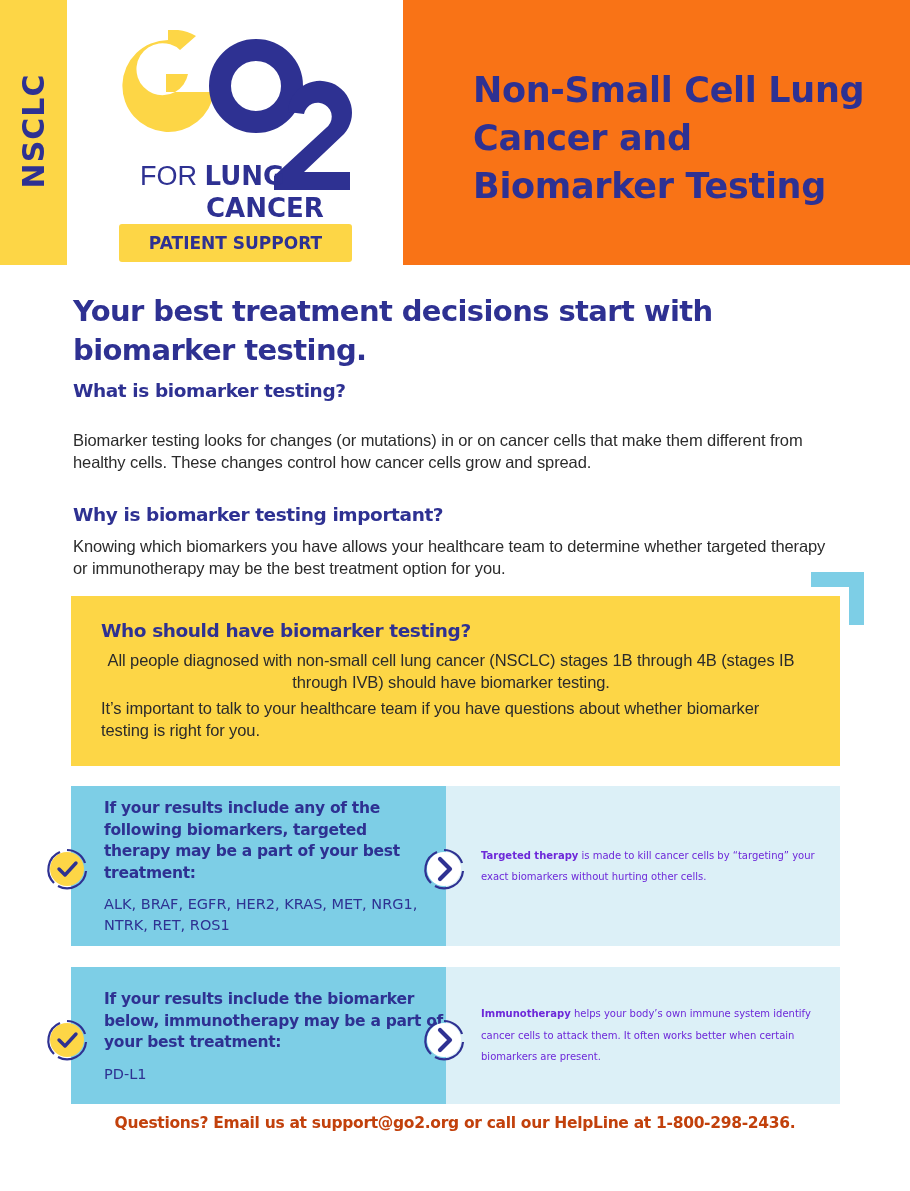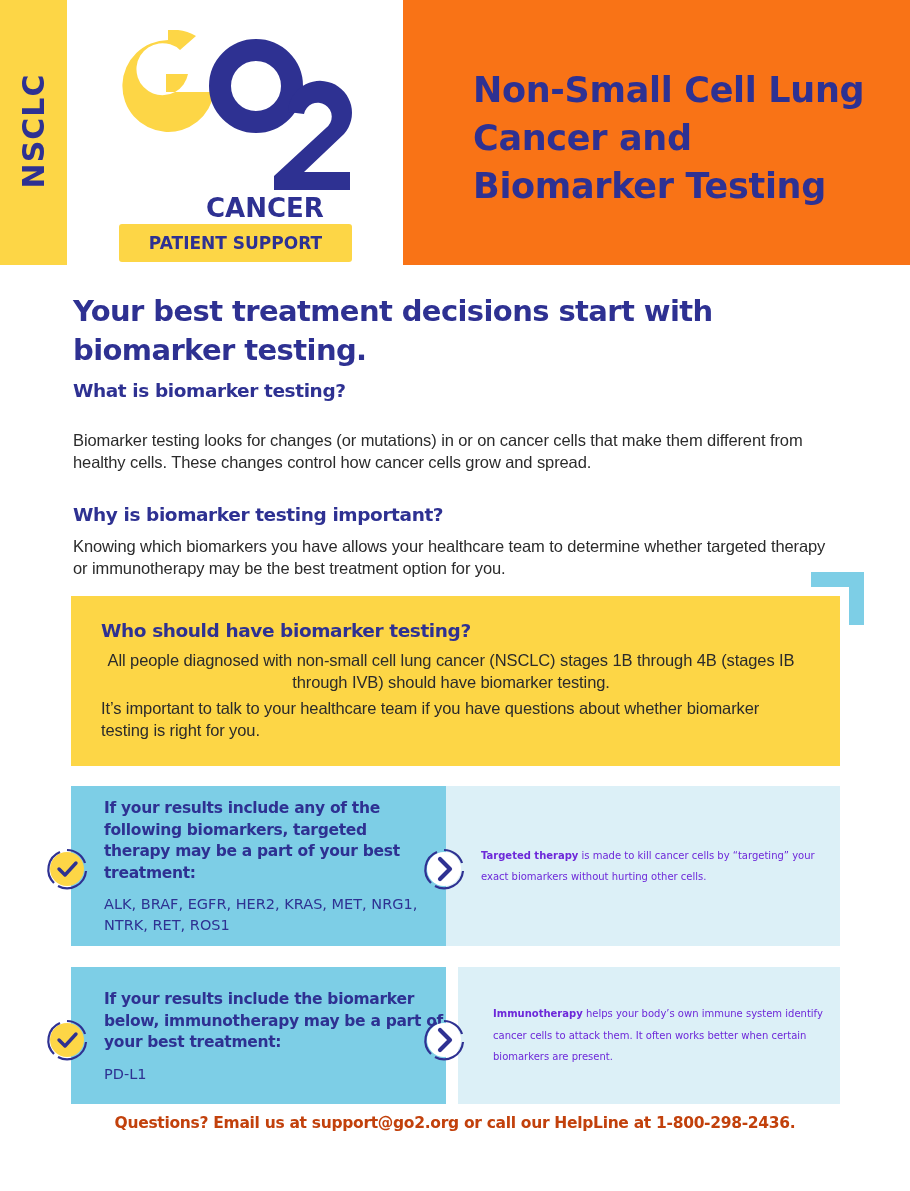--- a/index.html
+++ b/index.html
@@ -90,20 +90,21 @@
 <div class="abs logo">
   <svg width="260" height="160" viewBox="0 0 260 160">
 
     <path d="M58 10 a46 46 0 1 0 46 52 h-48 v-18 h22 a26 26 0 1 1 -8 -24 l16 -14 a46 46 0 0 0 -28 -6 z" fill="#fdd646"></path>
     <path d="M58 10 a46 46 0 1 0 0 92 a46 46 0 0 0 45 -38 h-47 v-20 h20 a24 24 0 1 0 -2 20 " fill="none"></path>
 
     <circle cx="146" cy="56" r="36" fill="none" stroke="#2e3192" stroke-width="22"></circle>
 
     <path d="M178 82 a32 32 0 1 1 56 22 l-40 38 h46 v18 h-76 v-14 l52 -48 a14 14 0 1 0 -22 -14 z" fill="#2e3192"></path>
   </svg>
+  <div class="logo-for"><span>FOR </span><b>LUNG</b></div>
   <div class="logo-cancer">CANCER</div>
 </div>
 <div class="abs badge">PATIENT SUPPORT</div>
 
 <div class="abs title-panel">
   <div class="title-text">Non-Small Cell Lung Cancer and Biomarker Testing</div>
 </div>
 
 <div class="abs h1">Your best treatment decisions start with biomarker testing.</div>
 
@@ -127,21 +128,21 @@
 <div class="abs row" style="top:786px; height:160px;justify-content:space-between;">
   <div class="left" style="padding-top:12px;">
     <div class="row-title" style="width:330px;">If your results include any of the following biomarkers, targeted therapy may be a part of your best treatment:</div>
     <div class="row-list" style="width:320px;">ALK, BRAF, EGFR, HER2, KRAS, MET, NRG1, NTRK, RET, ROS1</div>
   </div>
   <div class="right">
     <div class="row-desc"><b>Targeted therapy</b><span> is made to kill cancer cells by “targeting” your exact biomarkers without hurting other cells.</span></div>
   </div>
 </div>
 
-<div class="abs row" style="top:967px; height:137px;gap:12px;">
+<div class="abs row" style="top:967px; height:137px;">
   <div class="left" style="padding-top:22px;">
     <div class="row-title" style="width:340px;">If your results include the biomarker below, immunotherapy may be a part of your best treatment:</div>
     <div class="row-list">PD-L1</div>
   </div>
   <div class="right">
     <div class="row-desc"><b>Immunotherapy</b><span> helps your body’s own immune system identify cancer cells to attack them. It often works better when certain biomarkers are present.</span></div>
   </div>
 </div>
 
 <svg class="icon" style="left:45px; top:847px;" viewBox="0 0 44 44">

